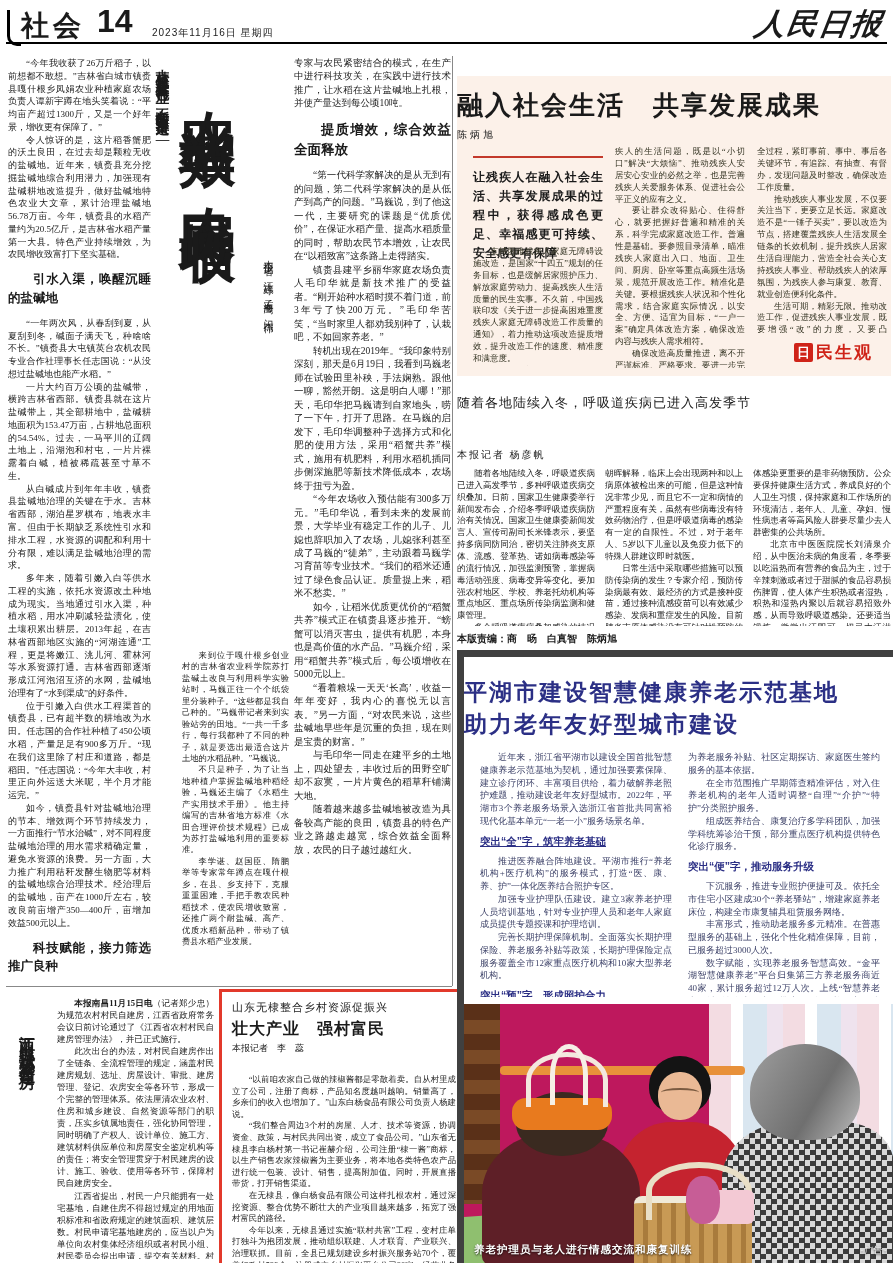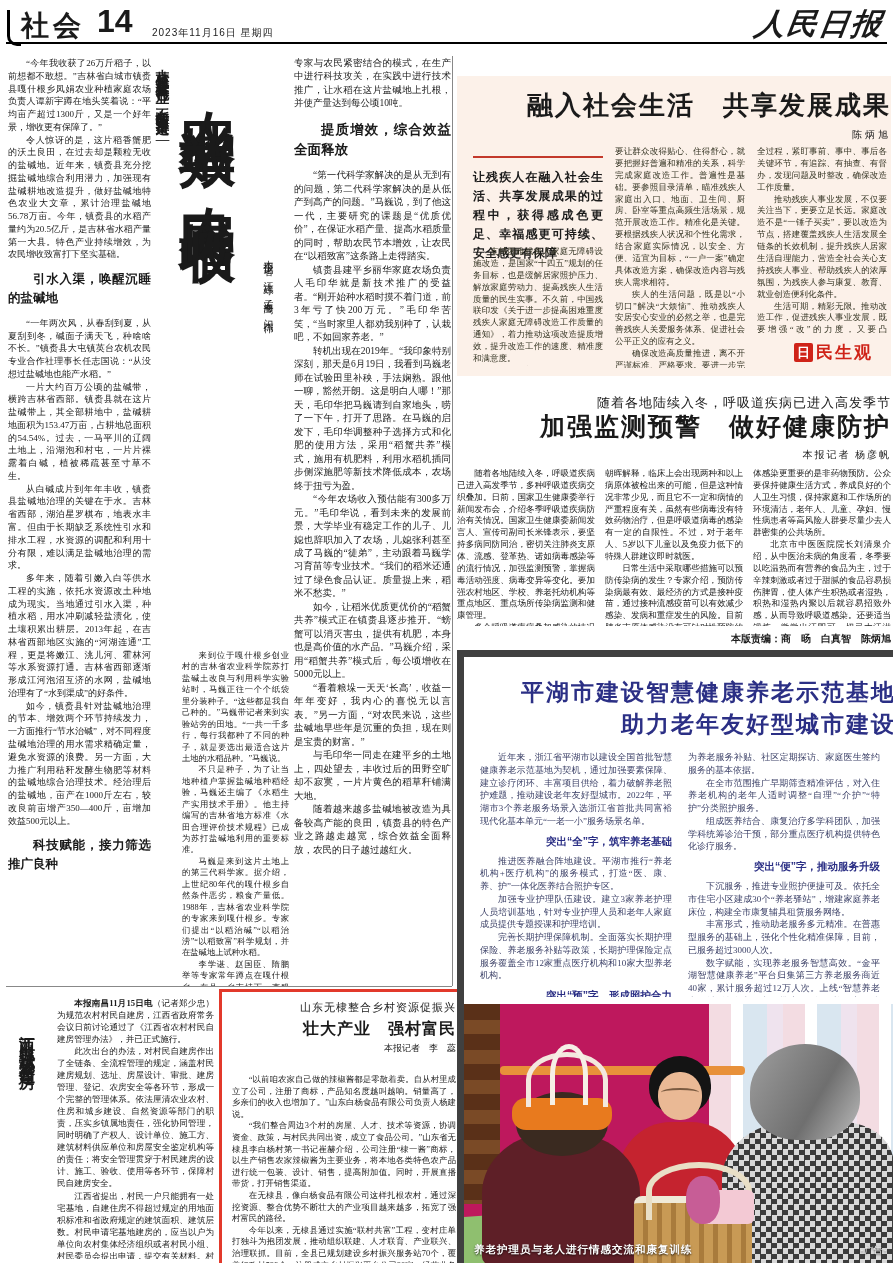--- a/index.html
+++ b/index.html
@@ -4,21 +4,21 @@
 <style>
   html,body{margin:0;padding:0;background:#e9e9e9;}
   #page{position:relative;width:893px;height:1263px;background:#fff;margin:0 auto;
         font-family:"Liberation Serif",serif;color:#1a1a1a;overflow:hidden;}
   .abs{position:absolute;}
   .sans{font-family:"Liberation Sans",sans-serif;}
   .jbody{text-align:justify;overflow:hidden;}
   .jbody p{margin:0;text-indent:2em;line-height:inherit;}
   .nfi p:first-child{text-indent:0;}
   .v{writing-mode:vertical-rl;text-orientation:upright;}
-  .ctr{text-align:right;}
+  .ctr{text-align:left;}
   h1,h2,h3{margin:0;font-weight:bold;}
   .col-subhead{font-family:"Liberation Sans",sans-serif;font-weight:bold;font-size:12.5px;
                line-height:1.5;margin:9px 0;text-indent:2em;}
   
   .photo *{position:absolute;}
 </style>
 </head>
 <body>
 
 <div id="page">
@@ -37,36 +37,36 @@
     <div>
         <p>“今年我收获了26万斤稻子，以前想都不敢想。”吉林省白城市镇赉县嘎什根乡凤娟农业种植家庭农场负责人谭新宇蹲在地头笑着说：“平均亩产超过1300斤，又是一个好年景，增收更有保障了。”</p>
         <p>令人惊讶的是，这片稻香蟹肥的沃土良田，在过去却是颗粒无收的盐碱地。近年来，镇赉县充分挖掘盐碱地综合利用潜力，加强现有盐碱耕地改造提升，做好盐碱地特色农业大文章，累计治理盐碱地56.78万亩。今年，镇赉县的水稻产量约为20.5亿斤，是吉林省水稻产量第一大县。特色产业持续增效，为农民增收致富打下坚实基础。</p>
       </div>
     <h3 class="col-subhead">引水入渠，唤醒沉睡的盐碱地</h3>
     <div>
         <p>“一年两次风，从春刮到夏，从夏刮到冬，碱面子满天飞，种啥啥不长。”镇赉县大屯镇英台农机农民专业合作社理事长任志国说：“从没想过盐碱地也能产水稻。”</p>
         <p>一片大约百万公顷的盐碱带，横跨吉林省西部。镇赉县就在这片盐碱带上，其全部耕地中，盐碱耕地面积为153.47万亩，占耕地总面积的54.54%。过去，一马平川的辽阔土地上，沿湖泡和村屯，一片片裸露着白碱，植被稀疏甚至寸草不生。</p>
         <p>从白碱成片到年年丰收，镇赉县盐碱地治理的关键在于水。吉林省西部，湖泊星罗棋布，地表水丰富。但由于长期缺乏系统性引水和排水工程，水资源的调配和利用十分有限，难以满足盐碱地治理的需求。</p>
         <p>多年来，随着引嫩入白等供水工程的实施，依托水资源改土种地成为现实。当地通过引水入渠，种植水稻，用水冲刷减轻盐渍化，使土壤积累出耕层。2013年起，在吉林省西部地区实施的“河湖连通”工程，更是将嫩江、洮儿河、霍林河等水系资源打通。吉林省西部逐渐形成江河泡沼互济的水网，盐碱地治理有了“水到渠成”的好条件。</p>
+        <p>位于引嫩入白供水工程渠首的镇赉县，已有超半数的耕地改为水田。任志国的合作社种植了450公顷水稻，产量足足有900多万斤。“现在我们这里除了村庄和道路，都是稻田。”任志国说：“今年大丰收，村里正向外运送大米呢，半个月才能运完。”</p>
         <p>如今，镇赉县针对盐碱地治理的节本、增效两个环节持续发力，一方面推行“节水治碱”，对不同程度盐碱地治理的用水需求精确定量，避免水资源的浪费。另一方面，大力推广利用秸秆发酵生物肥等材料的盐碱地综合治理技术。经治理后的盐碱地，亩产在1000斤左右，较改良前亩增产350—400斤，亩增加效益500元以上。</p>
       </div>
     <h3 class="col-subhead">科技赋能，接力筛选推广良种</h3>
 
   </div>
 
   <div class="abs v" style="left:153px;top:58px;height:584px;font-size:13.5px;font-weight:bold;letter-spacing:2px;">吉林省镇赉县壮大特色产业，不断拓宽致富渠道——</div>
 
   <div class="abs v sans" style="left:180px;top:66px;height:580px;font-size:56px;font-weight:900;letter-spacing:8px;line-height:1;">农业增效　农民增收</div>
 
   <div class="abs v" style="left:261px;top:252px;height:170px;font-size:10px;letter-spacing:2px;">本报记者 汪志球 孟海鹰 门杰伟</div>
 
   <div class="abs jbody" style="left:182px;top:650px;width:107px;height:336px;font-size:8.3px;line-height:1.38;">
       <p>来到位于嘎什根乡创业村的吉林省农业科学院苏打盐碱土改良与利用科学实验站时，马巍正往一个个纸袋里分装种子。“这些都是我自己种的。”马巍带记者来到实验站旁的田地。“一共一千多行，每行我都种了不同的种子，就是要选出最适合这片土地的水稻品种。”马巍说。</p>
       <p>不只是种子，为了让当地种植户掌握盐碱地种稻经验，马巍还主编了《水稻生产实用技术手册》。他主持编写的吉林省地方标准《水田合理评价技术规程》已成为苏打盐碱地利用的重要标准。</p>
-      <p>马巍是来到这片土地上的第三代科学家。据介绍，上世纪80年代的嘎什根乡自然条件恶劣，粮食产量低。1988年，吉林省农业科学院的专家来到嘎什根乡。专家们提出“以稻治碱”“以稻治涝”“以稻致富”科学规划，并在盐碱地上试种水稻。</p>
       <p>李学谌、赵国臣、隋鹏举等专家常年蹲点在嘎什根乡，在县、乡支持下，克服重重困难，手把手教农民种稻技术，使农民增收致富，还推广两个耐盐碱、高产、优质水稻新品种，带动了镇赉县水稻产业发展。</p>
     </div>
 
   <div class="abs jbody" style="left:294px;top:57px;width:157px;height:929px;font-size:9.5px;line-height:1.42;">
     <div class="nfi">
         <p>专家与农民紧密结合的模式，在生产中进行科技攻关，在实践中进行技术推广，让水稻在这片盐碱地上扎根，并使产量达到每公顷10吨。</p>
       </div>
     <h3 class="col-subhead" style="font-size:13.5px;">提质增效，综合效益全面释放</h3>
     <div>
         <p>“第一代科学家解决的是从无到有的问题，第二代科学家解决的是从低产到高产的问题。”马巍说，到了他这一代，主要研究的课题是“优质优价”，在保证水稻产量、提高水稻质量的同时，帮助农民节本增效，让农民在“以稻致富”这条路上走得踏实。</p>
@@ -106,37 +106,36 @@
   <div class="abs" style="left:457px;top:76px;width:434px;height:300px;background:#fcf1e9;">
     <div class="abs ctr" style="left:0;top:12px;width:434px;font-size:26px;font-weight:bold;letter-spacing:2px;">融入社会生活　共享发展成果</div>
     <div class="abs ctr" style="left:0;top:52px;width:434px;font-size:10px;letter-spacing:3px;">陈炳旭</div>
     <div class="abs" style="left:16px;top:80px;width:130px;height:2px;background:#c3392b;"></div>
     <div class="abs sans" style="left:16px;top:92px;width:130px;font-size:12px;font-weight:bold;line-height:1.58;text-align:justify;">让残疾人在融入社会生活、共享发展成果的过程中，获得感成色更足、幸福感更可持续、安全感更有保障</div>
     <div class="abs jbody" style="left:16px;top:170px;width:130px;height:120px;font-size:8.5px;line-height:1.4;color:#332;">
         <p>支持困难残疾人家庭无障碍设施改造，是国家“十四五”规划的任务目标，也是缓解居家照护压力、解放家庭劳动力、提高残疾人生活质量的民生实事。不久前，中国残联印发《关于进一步提高困难重度残疾人家庭无障碍改造工作质量的通知》，着力推动这项改造提质增效，提升改造工作的速度、精准度和满意度。</p>
         <p>小改造连着大民生。我国现有残疾人约8500万人，解决好困难重度残</p>
       </div>
     <div class="abs jbody nfi" style="left:158px;top:70px;width:130px;height:222px;font-size:8.5px;line-height:1.4;color:#332;">
+        <p>疾人的生活问题，既是以“小切口”解决“大烦恼”、推动残疾人安居安心安业的必然之举，也是完善残疾人关爱服务体系、促进社会公平正义的应有之义。</p>
         <p>要让群众改得贴心、住得舒心，就要把握好普遍和精准的关系，科学完成家庭改造工作。普遍性是基础。要参照目录清单，瞄准残疾人家庭出入口、地面、卫生间、厨房、卧室等重点高频生活场景，规范开展改造工作。精准化是关键。要根据残疾人状况和个性化需求，结合家庭实际情况，以安全、方便、适宜为目标，“一户一案”确定具体改造方案，确保改造内容与残疾人需求相符。</p>
-        <p>疾人的生活问题，既是以“小切口”解决“大烦恼”、推动残疾人安居安心安业的必然之举，也是完善残疾人关爱服务体系、促进社会公平正义的应有之义。</p>
         <p>确保改造高质量推进，离不开严谨标准、严格要求。要进一步完善和规范设计、施工、验收等工作标准和流程，环境设施改造和设备器具适配均应符合相关要求。此外还应紧抓改造</p>
       </div>
     <div class="abs jbody nfi" style="left:300px;top:70px;width:130px;height:188px;font-size:8.5px;line-height:1.4;color:#332;">
         <p>全过程，紧盯事前、事中、事后各关键环节，有追踪、有抽查、有督办，发现问题及时整改，确保改造工作质量。</p>
         <p>推动残疾人事业发展，不仅要关注当下，更要立足长远。家庭改造不是“一锤子买卖”，要以改造为节点，搭建覆盖残疾人生活发展全链条的长效机制，提升残疾人居家生活自理能力，营造全社会关心支持残疾人事业、帮助残疾人的浓厚氛围，为残疾人参与康复、教育、就业创造便利化条件。</p>
         <p>生活可期，精彩无限。推动改造工作，促进残疾人事业发展，既要增强“改”的力度，又要凸显“家”的温暖，让残疾人在融入社会生活、共享发展成果的过程中，获得感成色更足、幸福感更可持续、安全感更有保障。</p>
       </div>
     <div class="abs" style="right:18px;bottom:12px;display:flex;align-items:center;gap:3px;">
       <span class="sans" style="display:inline-block;width:19px;height:19px;background:#cf2318;color:#fff;font-weight:bold;font-size:13px;text-align:center;line-height:19px;border-radius:2px;">日</span>
       <span class="sans" style="color:#cf2318;font-weight:bold;font-size:17px;letter-spacing:2px;">民生观</span>
     </div>
   </div>
 
   <div class="abs ctr" style="left:457px;top:394px;width:434px;font-size:13px;letter-spacing:1px;">随着各地陆续入冬，呼吸道疾病已进入高发季节</div>
-  <div class="abs ctr" style="left:457px;top:410px;width:434px;font-size:25px;font-weight:bold;letter-spacing:2px;">加强监测预警　做好健康防护</div>
   <div class="abs ctr" style="left:457px;top:448px;width:434px;font-size:10px;letter-spacing:2px;">本报记者 杨彦帆</div>
   <div class="abs jbody" style="left:457px;top:468px;width:138px;height:158px;font-size:8.6px;line-height:1.38;">
       <p>随着各地陆续入冬，呼吸道疾病已进入高发季节，多种呼吸道疾病交织叠加。日前，国家卫生健康委举行新闻发布会，介绍冬季呼吸道疾病防治有关情况。国家卫生健康委新闻发言人、宣传司副司长米锋表示，要坚持多病同防同治，密切关注肺炎支原体、流感、登革热、诺如病毒感染等的流行情况，加强监测预警，掌握病毒活动强度、病毒变异等变化。要加强农村地区、学校、养老托幼机构等重点地区、重点场所传染病监测和健康管理。</p>
       <p>多个呼吸道疾病叠加感染的情况是否存在？北京市呼吸疾病研究所所长童</p>
     </div>
   <div class="abs jbody nfi" style="left:605px;top:468px;width:138px;height:158px;font-size:8.6px;line-height:1.38;">
       <p>朝晖解释，临床上会出现两种和以上病原体被检出来的可能，但是这种情况非常少见，而且它不一定和病情的严重程度有关，虽然有些病毒没有特效药物治疗，但是呼吸道病毒的感染有一定的自限性。不过，对于老年人、5岁以下儿童以及免疫力低下的特殊人群建议即时就医。</p>
       <p>日常生活中采取哪些措施可以预防传染病的发生？专家介绍，预防传染病最有效、最经济的方式是接种疫苗，通过接种流感疫苗可以有效减少感染、发病和重症发生的风险。目前肺炎支原体感染没有可针对性预防的疫苗，预防支原</p>
     </div>
   <div class="abs jbody nfi" style="left:753px;top:468px;width:138px;height:158px;font-size:8.6px;line-height:1.38;">
@@ -146,21 +145,21 @@
   <div class="abs ctr" style="left:457px;top:632px;width:434px;font-size:10px;font-weight:bold;">本版责编：商　旸　白真智　陈炳旭</div>
 
   <div class="abs" style="left:457px;top:650px;width:432px;height:610px;border:7px solid #404040;background:#fff;">
     <div class="abs ctr sans" style="left:0;top:20px;width:432px;font-size:23px;font-weight:bold;color:#2b2f85;letter-spacing:2px;">平湖市建设智慧健康养老示范基地</div>
     <div class="abs ctr sans" style="left:0;top:52px;width:432px;font-size:23px;font-weight:bold;color:#2b2f85;letter-spacing:2px;">助力老年友好型城市建设</div>
 
     <div class="abs jbody" style="left:16px;top:94px;width:192px;height:246px;font-size:9px;line-height:1.42;color:#3a3f66;">
       <div>
           <p>近年来，浙江省平湖市以建设全国首批智慧健康养老示范基地为契机，通过加强要素保障、建立诊疗闭环、丰富项目供给，着力破解养老照护难题，推动建设老年友好型城市。2022年，平湖市3个养老服务场景入选浙江省首批共同富裕现代化基本单元“一老一小”服务场景名单。</p>
         </div>
-      <h3 class="ctr sans" style="font-size:10.5px;color:#2b2f85;margin:6px 0;">突出“全”字，筑牢养老基础</h3>
+      <h3 class="ctr sans" style="font-size:10.5px;color:#2b2f85;margin:6px 0;text-decoration:underline;">突出“全”字，筑牢养老基础</h3>
       <div>
           <p>推进医养融合阵地建设。平湖市推行“养老机构+医疗机构”的服务模式，打造“医、康、养、护”一体化医养结合照护专区。</p>
           <p>加强专业护理队伍建设。建立3家养老护理人员培训基地，针对专业护理人员和老年人家庭成员提供专题授课和护理培训。</p>
           <p>完善长期护理保障机制。全面落实长期护理保险、养老服务补贴等政策，长期护理保险定点服务覆盖全市12家重点医疗机构和10家大型养老机构。</p>
         </div>
       <h3 class="ctr sans" style="font-size:10.5px;color:#2b2f85;margin:6px 0;">突出“预”字，形成照护合力</h3>
 
     </div>
 
     <div class="abs jbody" style="left:224px;top:94px;width:192px;height:246px;font-size:9px;line-height:1.42;color:#3a3f66;">

